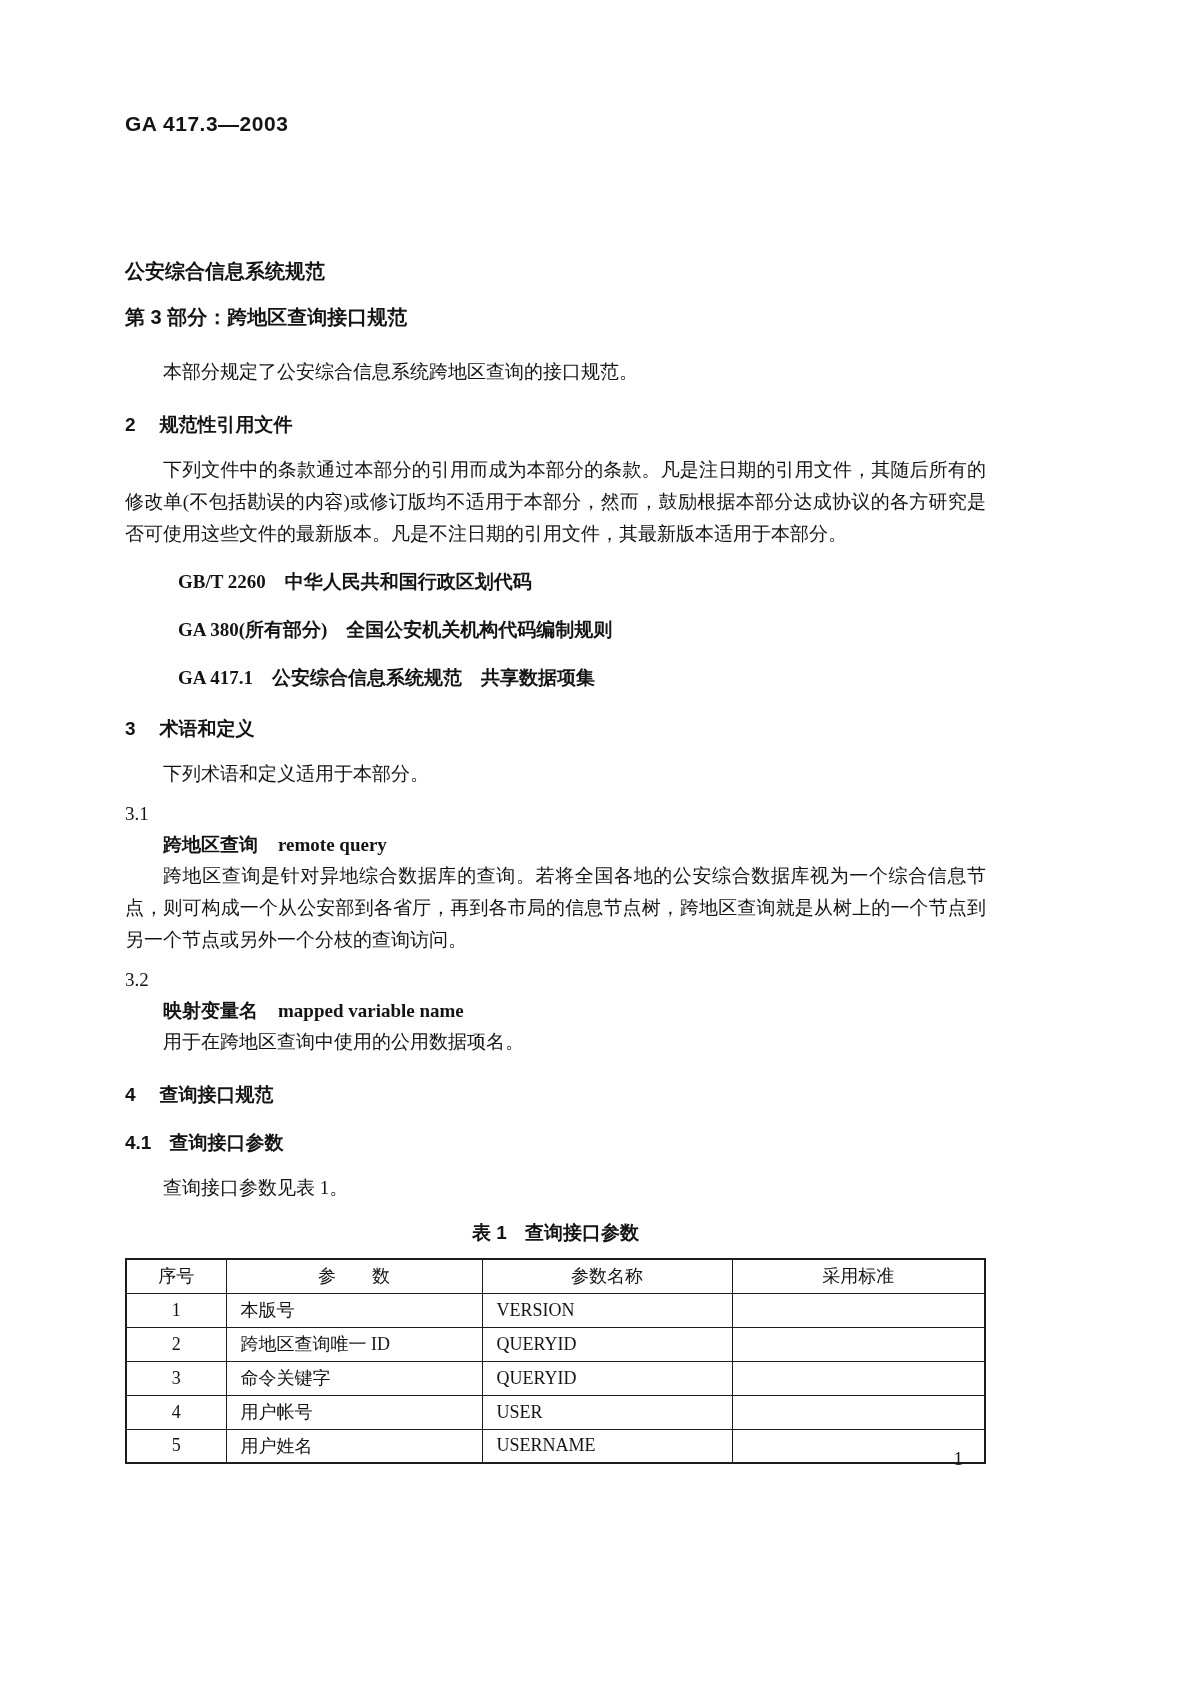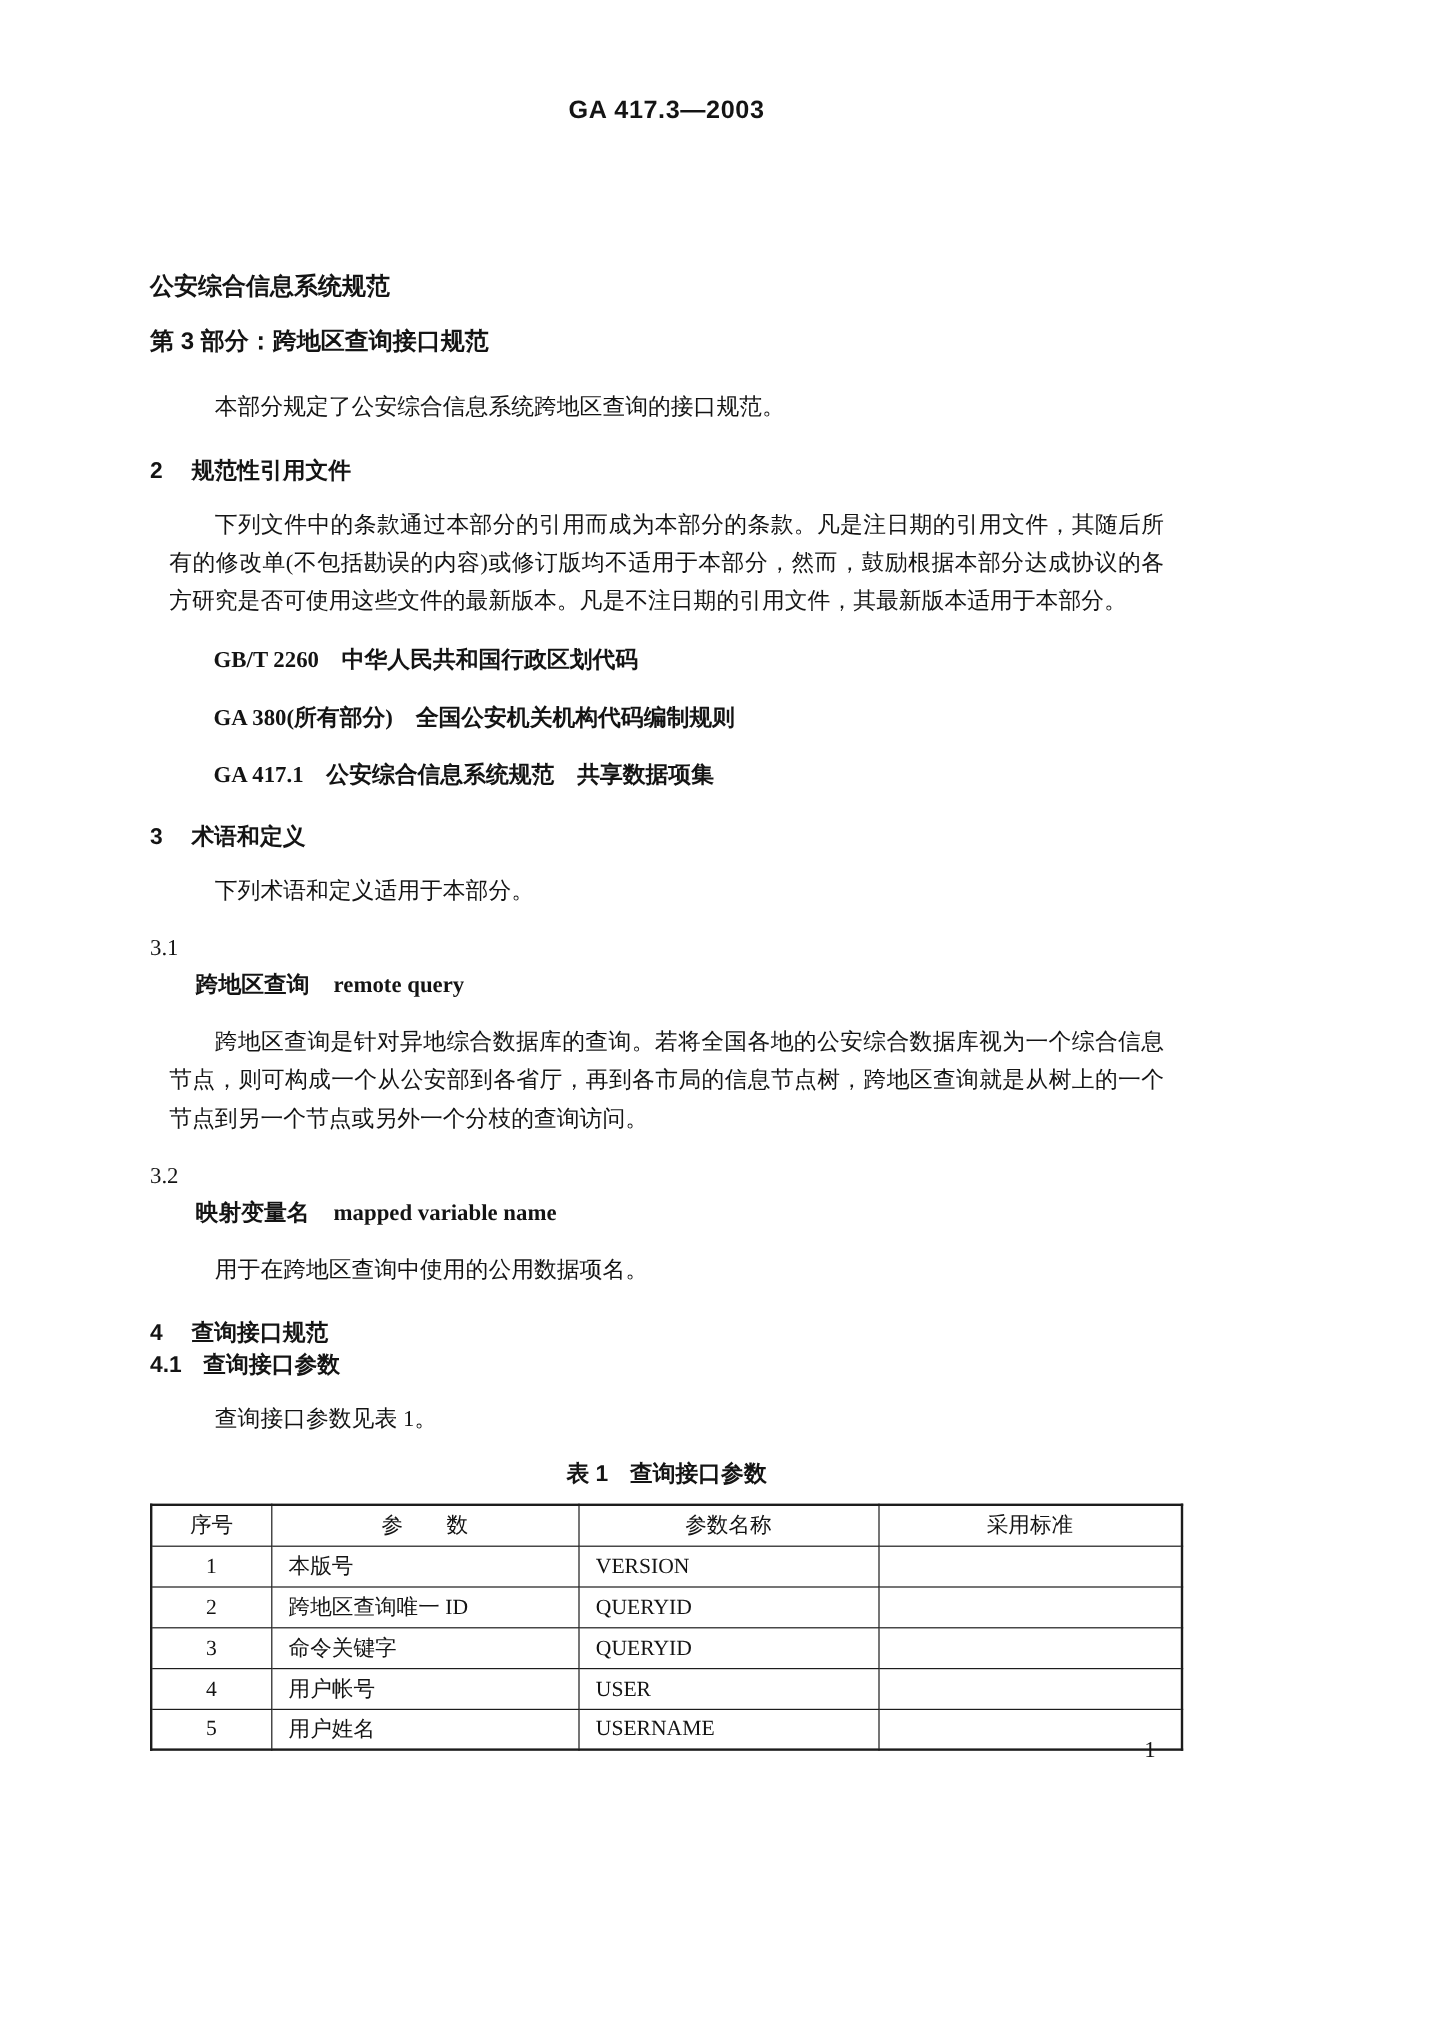--- a/index.html
+++ b/index.html
@@ -13,22 +13,22 @@
     font-family: "Liberation Serif", "DejaVu Serif", serif;
     overflow: hidden;
   }
   .content {
     position: absolute;
     left: 125px;
     top: 0;
     width: 861px;
   }
   .doc-number {
-    margin-top: 80px;
-    text-align: center;
+    margin-top: 112px;
+    text-align: left;
     font-family: "Liberation Sans", "DejaVu Sans", sans-serif;
     font-weight: 700;
     font-size: 21px;
     letter-spacing: 0.5px;
   }
   .title-line {
     text-align: left;
     font-family: "Liberation Sans", "DejaVu Sans", sans-serif;
     font-weight: 700;
     font-size: 20px;
@@ -40,21 +40,21 @@
     font-weight: 700;
     font-size: 19px;
     line-height: 26px;
   }
   .sec-heading .sec-title { margin-left: 24px; }
   .sec-heading.s1 { margin-top: 72px; }
   .sec-heading.s2 { margin-top: 24px; }
   .sec-heading.s3 { margin-top: 22px; }
   .sec-heading.s4 { margin-top: 24px; }
   p.body {
-    margin: 16px;
+    margin: 0;
     font-size: 19px;
     line-height: 32px;
     text-indent: 2em;
     text-align: justify;
   }
   p.body.first { margin-top: 16px; }
   .ref-line {
     margin: 15px;
     font-size: 19px;
     line-height: 33px;
@@ -73,20 +73,21 @@
     line-height: 31px;
     font-weight: 700;
   }
   .term-cn { font-family: "Liberation Sans", "DejaVu Sans", sans-serif; }
   .term-en { font-family: "Liberation Serif", "DejaVu Serif", serif; margin-left: 20px; }
   .sub-heading {
     font-family: "Liberation Sans", "DejaVu Sans", sans-serif;
     font-weight: 700;
     font-size: 19px;
     line-height: 26px;
+    margin-top: 22px;
   }
   .sub-heading .sub-title { margin-left: 18px; }
   .table-caption {
     text-align: center;
     font-family: "Liberation Sans", "DejaVu Sans", sans-serif;
     font-weight: 700;
     font-size: 19px;
     margin-top: 16px;
   }
   .table-caption .cap-title { margin-left: 18px; }

